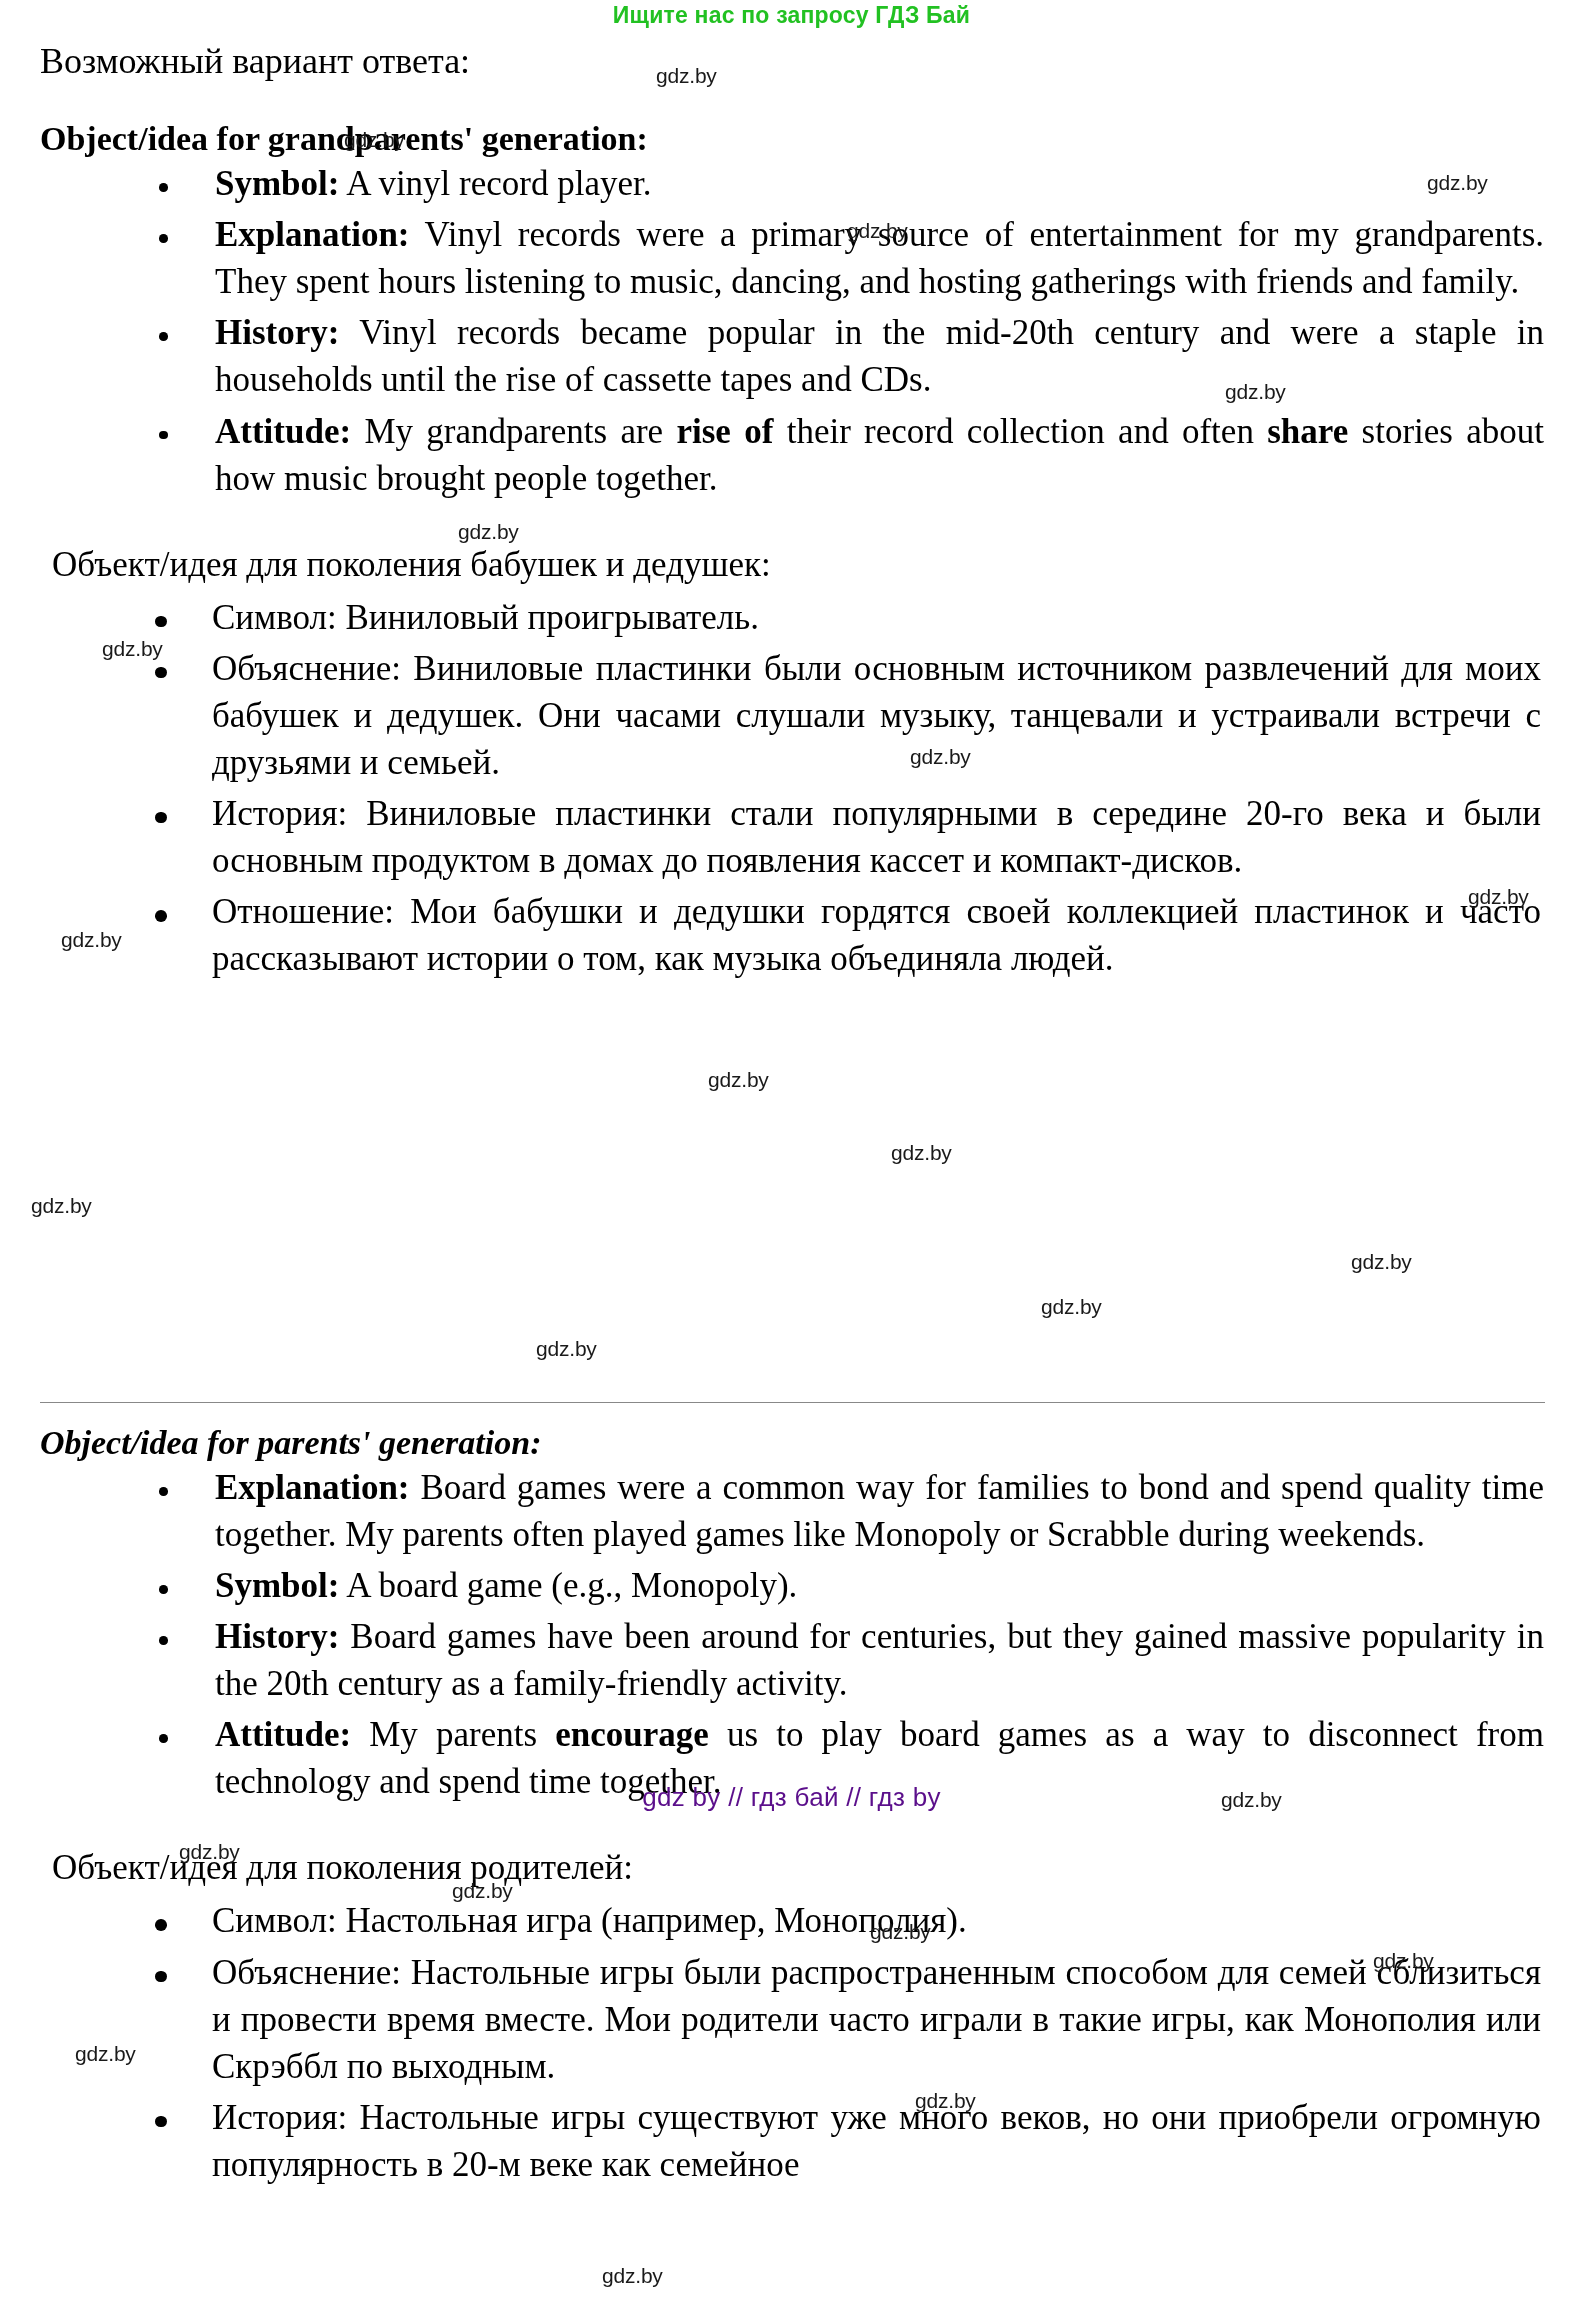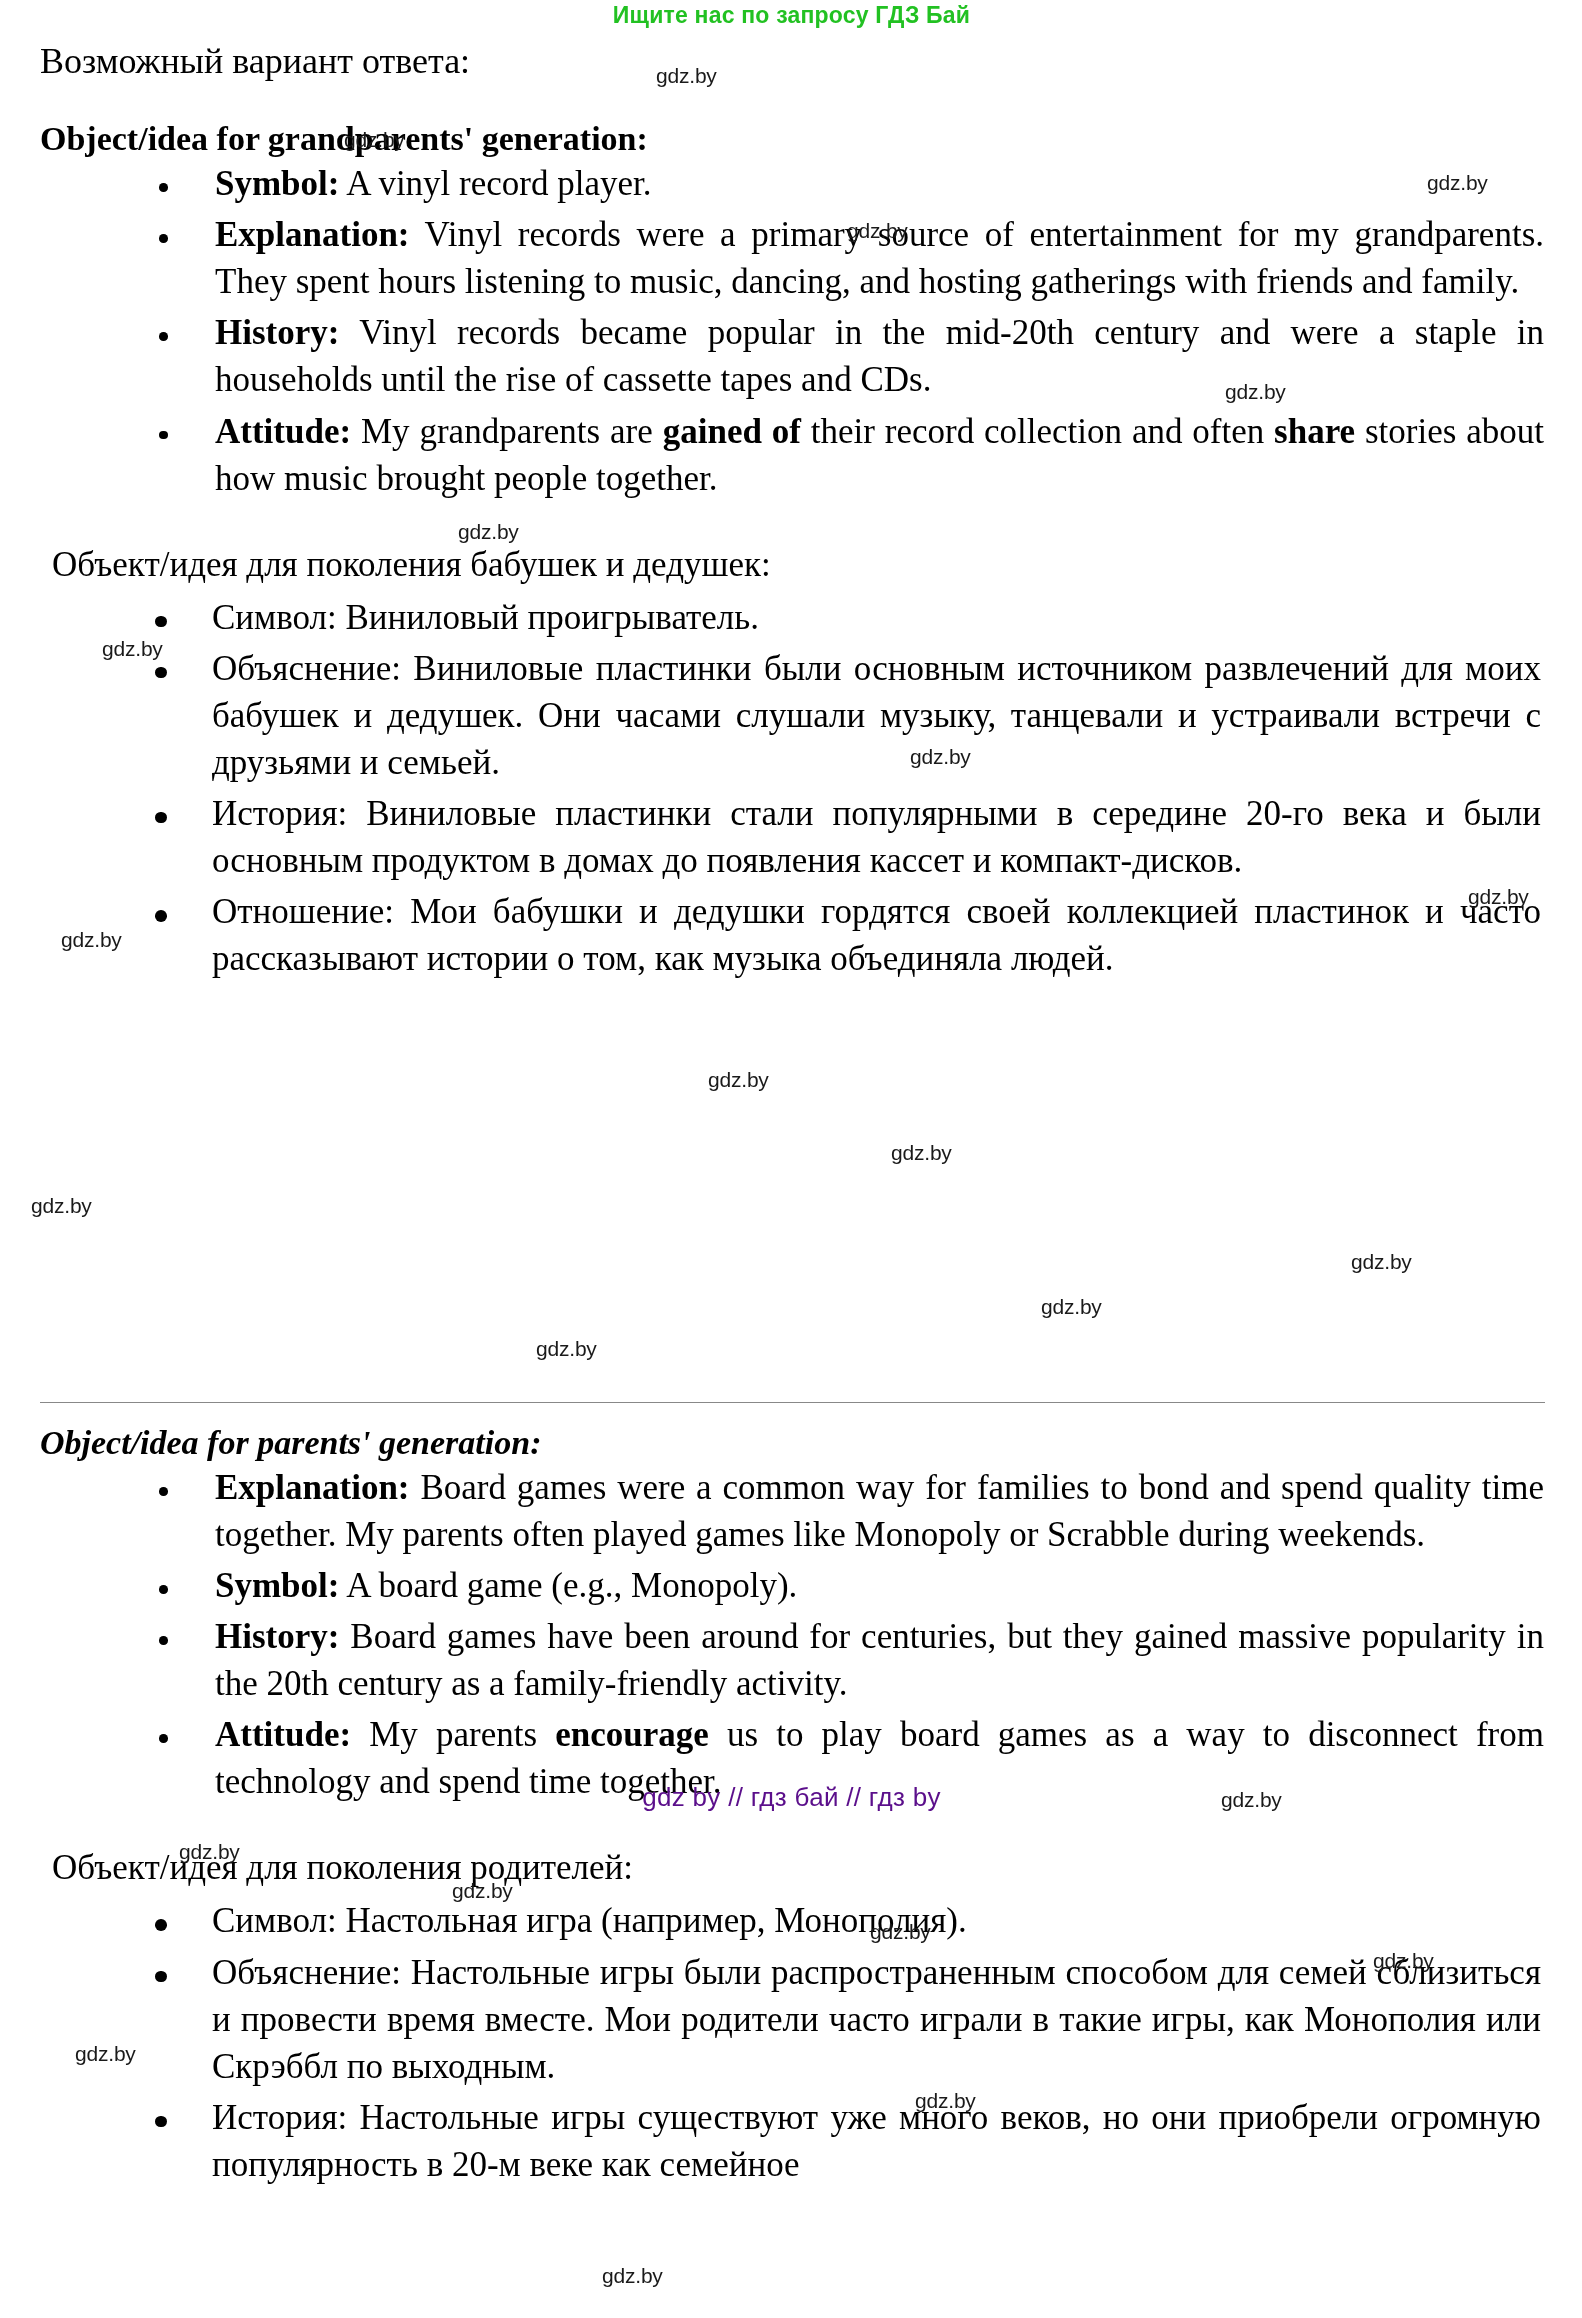--- a/index.html
+++ b/index.html
@@ -163,21 +163,21 @@
       <li class="nojust">
         <span class="lbl">Symbol:</span><span> A vinyl record player.</span>
       </li>
       <li>
         <span class="lbl">Explanation:</span><span> Vinyl records were a primary source of entertainment for my grandparents. They spent hours listening to music, dancing, and hosting gatherings with friends and family.</span>
       </li>
       <li>
         <span class="lbl">History:</span><span> Vinyl records became popular in the mid-20th century and were a staple in households until the rise of cassette tapes and CDs.</span>
       </li>
       <li>
-        <span class="lbl">Attitude:</span><span> My grandparents are </span><b>gained of</b><span> their record collection and often </span><b>share</b><span> stories about how music brought people together.</span>
+        <span class="lbl">Attitude:</span><span> My grandparents are </span><b>rise of</b><span> their record collection and often </span><b>share</b><span> stories about how music brought people together.</span>
       </li>
     </ul>
 
     <p class="heading-ru">Объект/идея для поколения бабушек и дедушек:</p>
 
     <ul class="bullets ru">
       <li class="nojust">Символ: Виниловый проигрыватель.</li>
       <li>Объяснение: Виниловые пластинки были основным источником развлечений для моих бабушек и дедушек. Они часами слушали музыку, танцевали и устраивали встречи с друзьями и семьей.</li>
       <li>История: Виниловые пластинки стали популярными в середине 20-го века и были основным продуктом в домах до появления кассет и компакт-дисков.</li>
       <li>Отношение: Мои бабушки и дедушки гордятся своей коллекцией пластинок и часто рассказывают истории о том, как музыка объединяла людей.</li>

